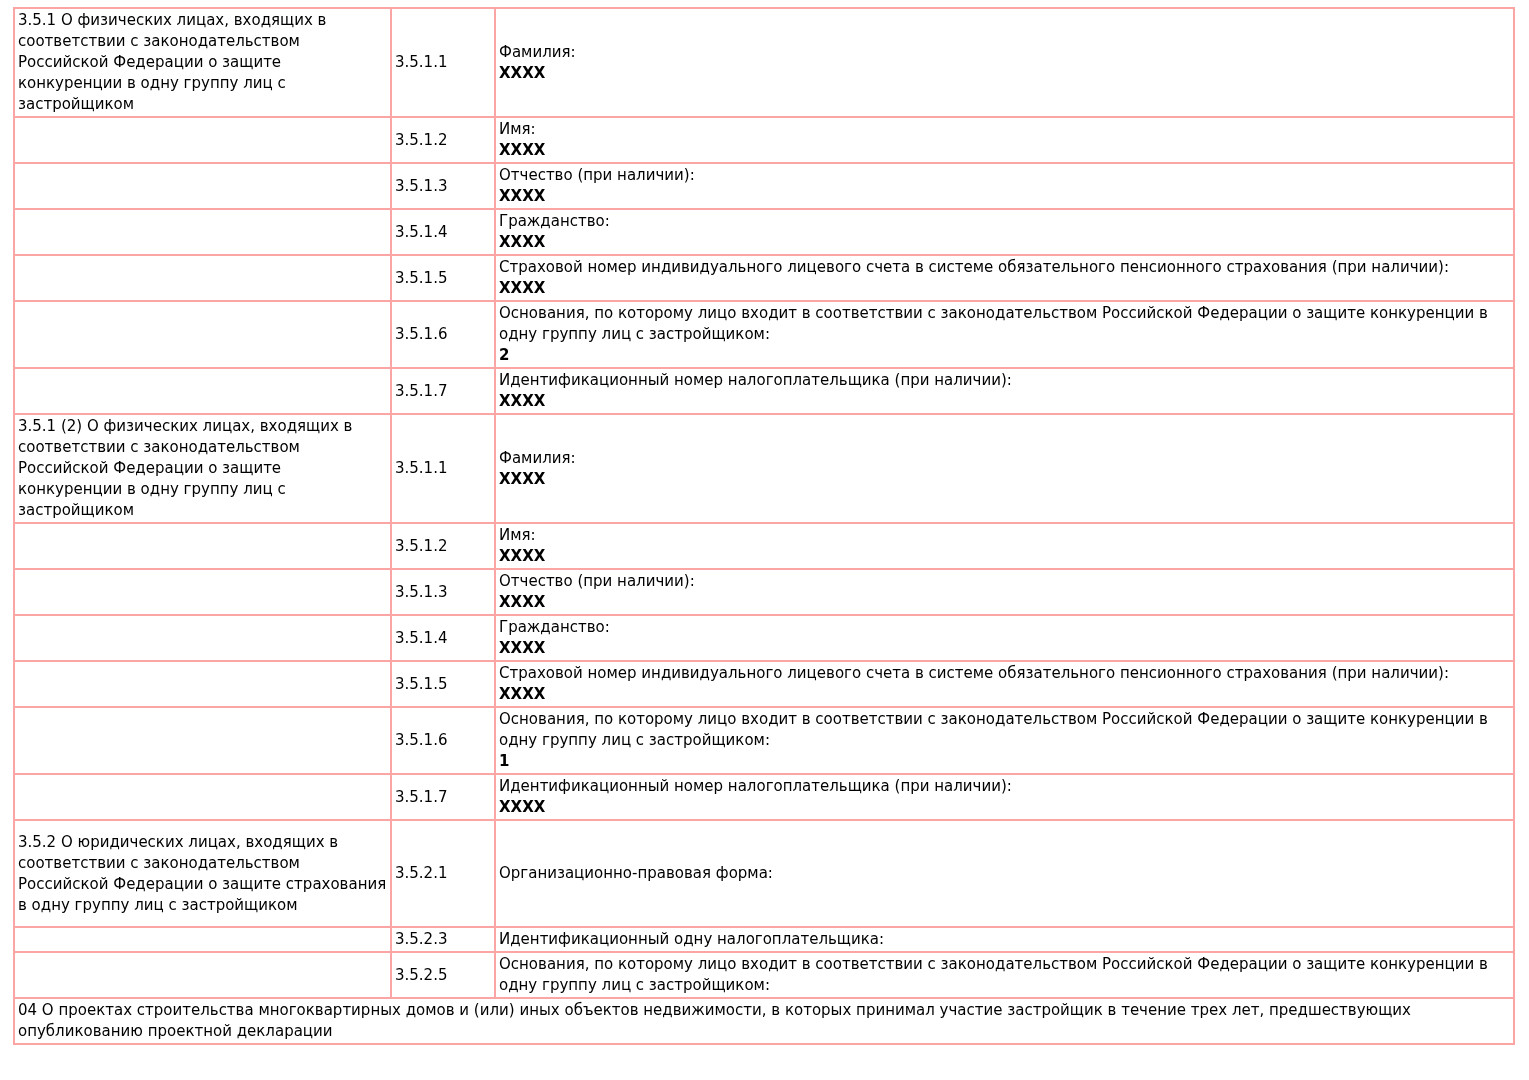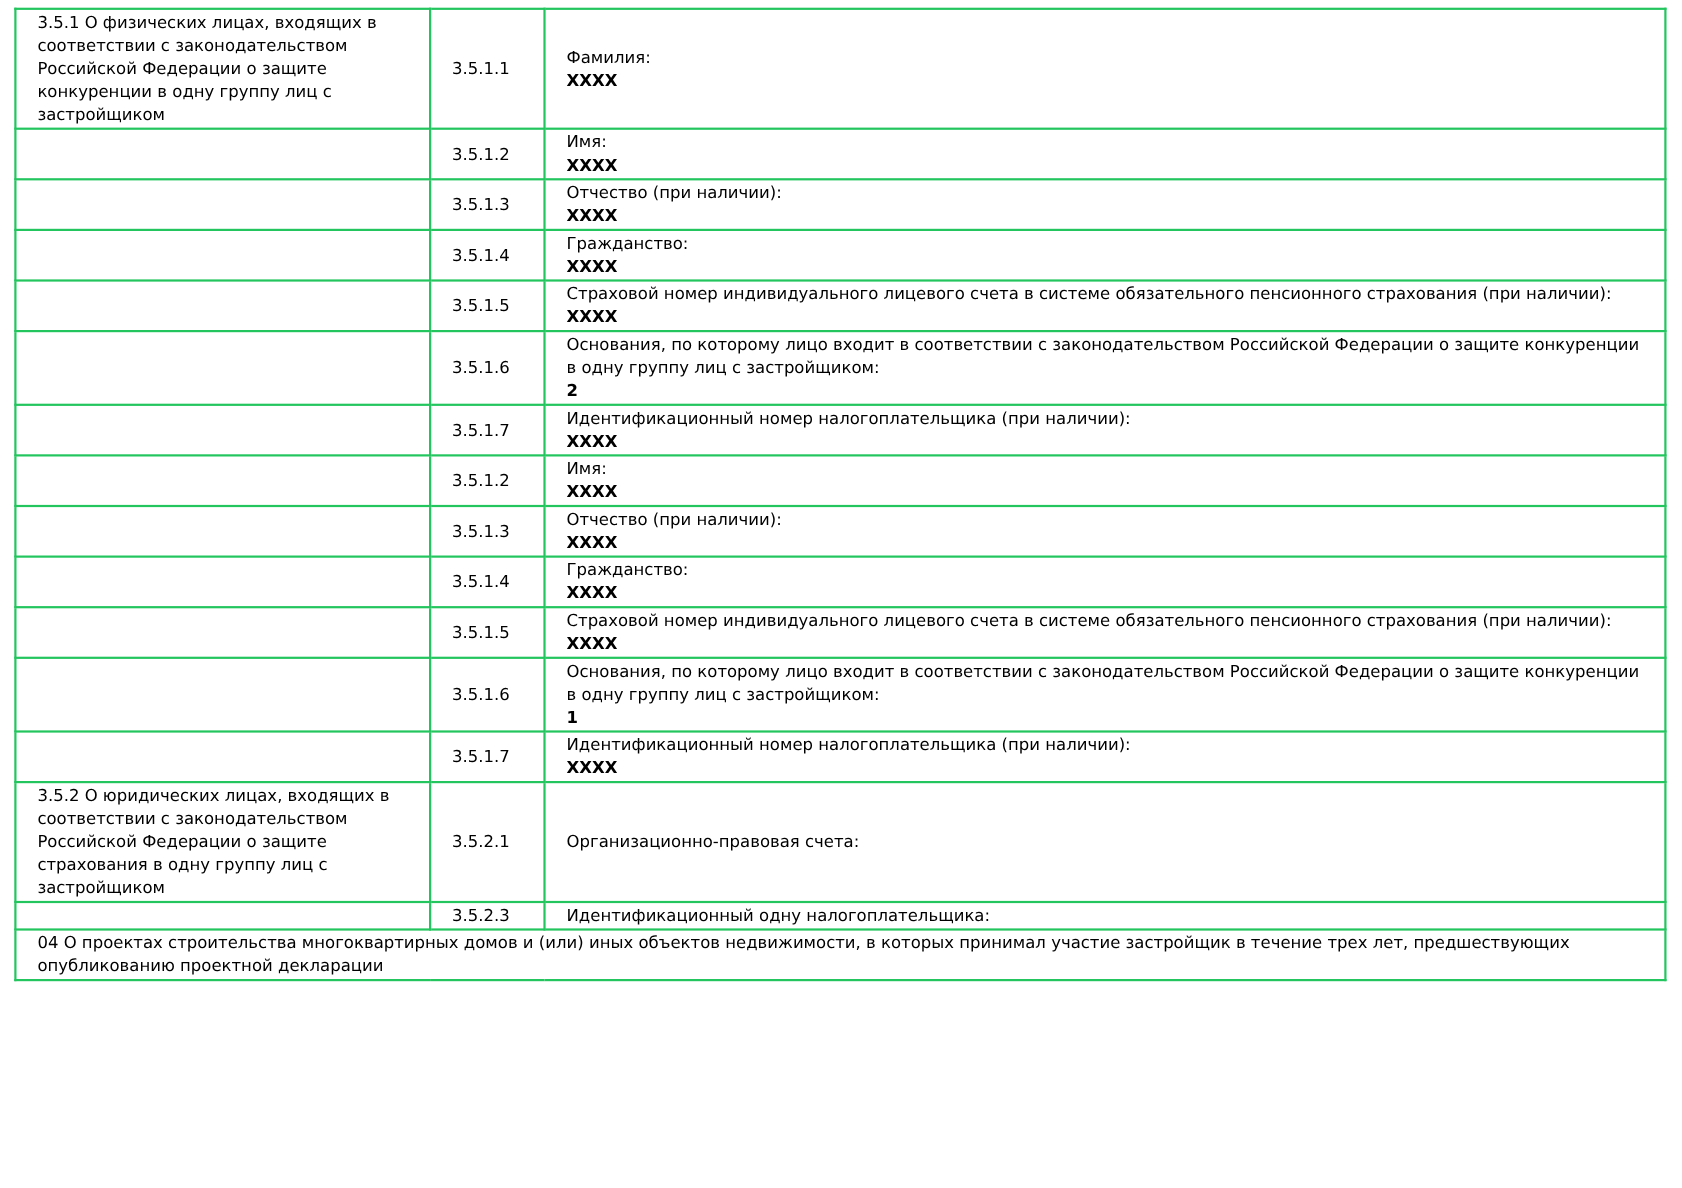--- a/index.html
+++ b/index.html
@@ -20,22 +20,22 @@
   }
   table.decl {
     border-collapse: collapse;
     table-layout: fixed;
     width: 1500px;
   }
   col.col-section { width: 377px; }
   col.col-num     { width: 104px; }
   col.col-field   { width: 1019px; }
   table.decl td {
-    border: 2px solid #22c55e;
-    padding: 1px 19px;
+    border: 2px solid #fca5a5;
+    padding: 1px 3px;
     line-height: 21px;
     vertical-align: middle;
     word-wrap: break-word;
   }
   td.c1 { vertical-align: top; }
   tr.tall { height: 107px; }
   .val { font-weight: bold; }
   td.cfoot { vertical-align: middle; }
 </style>
 </head>
@@ -100,20 +100,28 @@
       </tr>
       <tr>
         <td class="c1"></td>
         <td class="c2">3.5.1.7</td>
         <td class="c3">
           <div class="lbl">Идентификационный номер налогоплательщика (при наличии):</div>
           <div class="val">XXXX</div>
         </td>
       </tr>
 
+      <tr class="tall">
+        <td class="c1">3.5.1 (2) О физических лицах, входящих в соответствии с законодательством Российской Федерации о защите конкуренции в одну группу лиц с застройщиком</td>
+        <td class="c2">3.5.1.1</td>
+        <td class="c3">
+          <div class="lbl">Фамилия:</div>
+          <div class="val">XXXX</div>
+        </td>
+      </tr>
       <tr>
         <td class="c1"></td>
         <td class="c2">3.5.1.2</td>
         <td class="c3">
           <div class="lbl">Имя:</div>
           <div class="val">XXXX</div>
         </td>
       </tr>
       <tr>
         <td class="c1"></td>
@@ -153,29 +161,37 @@
         <td class="c3">
           <div class="lbl">Идентификационный номер налогоплательщика (при наличии):</div>
           <div class="val">XXXX</div>
         </td>
       </tr>
 
       <tr class="tall">
         <td class="c1">3.5.2 О юридических лицах, входящих в соответствии с законодательством Российской Федерации о защите страхования в одну группу лиц с застройщиком</td>
         <td class="c2">3.5.2.1</td>
         <td class="c3">
-          <div class="lbl">Организационно-правовая счета:</div>
+          <div class="lbl">Организационно-правовая форма:</div>
           <div class="val"></div>
         </td>
       </tr>
       <tr>
         <td class="c1"></td>
         <td class="c2">3.5.2.3</td>
         <td class="c3">
           <div class="lbl">Идентификационный одну налогоплательщика:</div>
+          <div class="val"></div>
+        </td>
+      </tr>
+      <tr>
+        <td class="c1"></td>
+        <td class="c2">3.5.2.5</td>
+        <td class="c3">
+          <div class="lbl">Основания, по которому лицо входит в соответствии с законодательством Российской Федерации о защите конкуренции в одну группу лиц с застройщиком:</div>
           <div class="val"></div>
         </td>
       </tr>
 
       <tr>
         <td class="cfoot" colspan="3">04 О проектах строительства многоквартирных домов и (или) иных объектов недвижимости, в которых принимал участие застройщик в течение трех лет, предшествующих опубликованию проектной декларации</td>
       </tr>
     </tbody>
   </table>
 </div>

